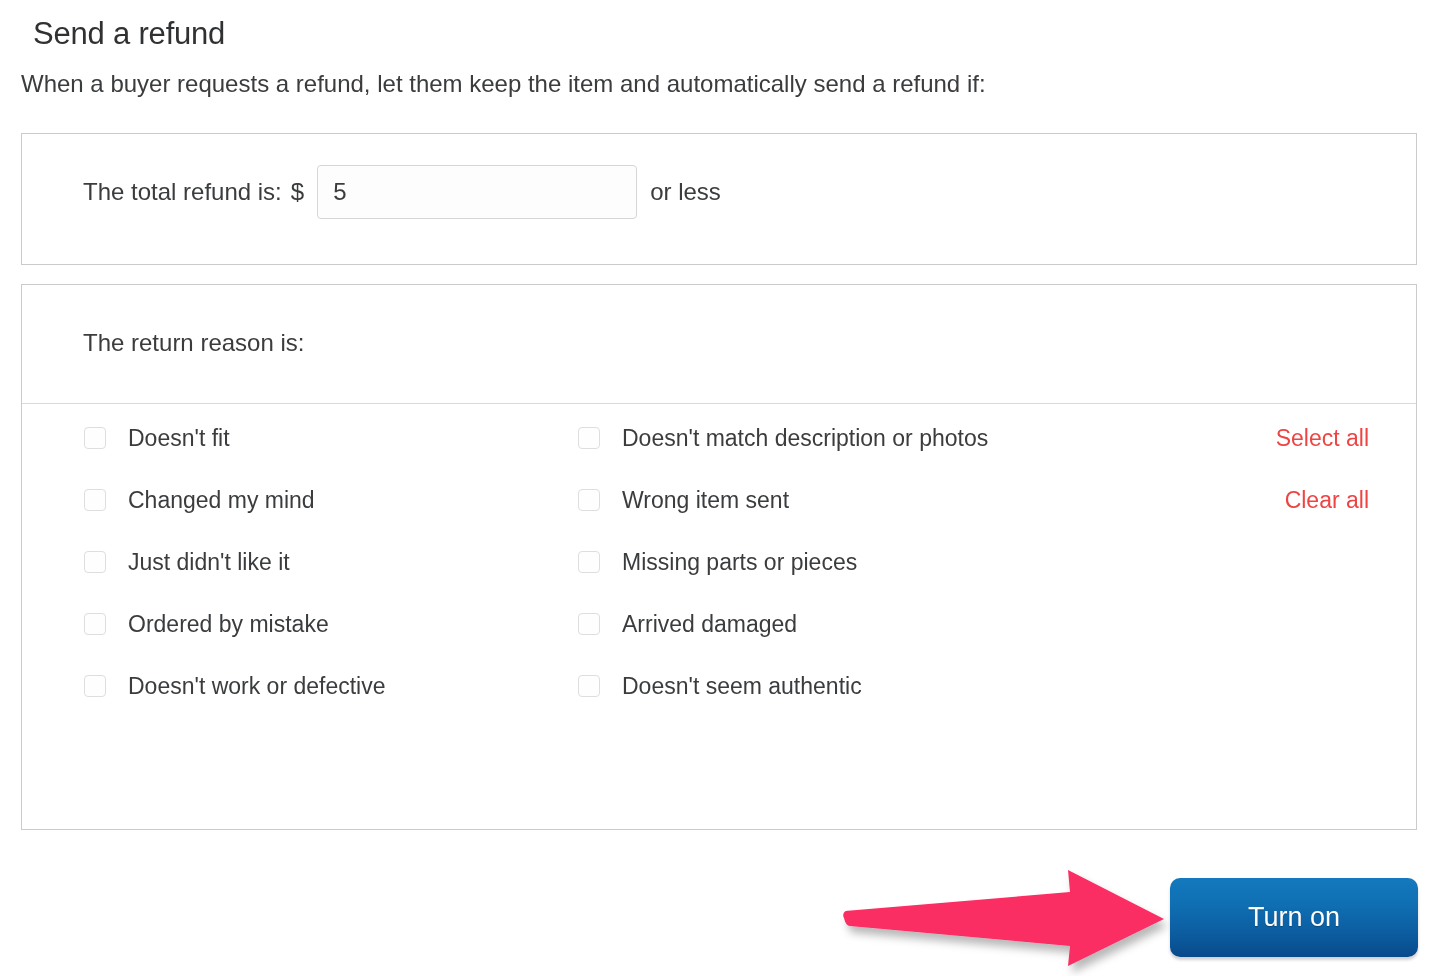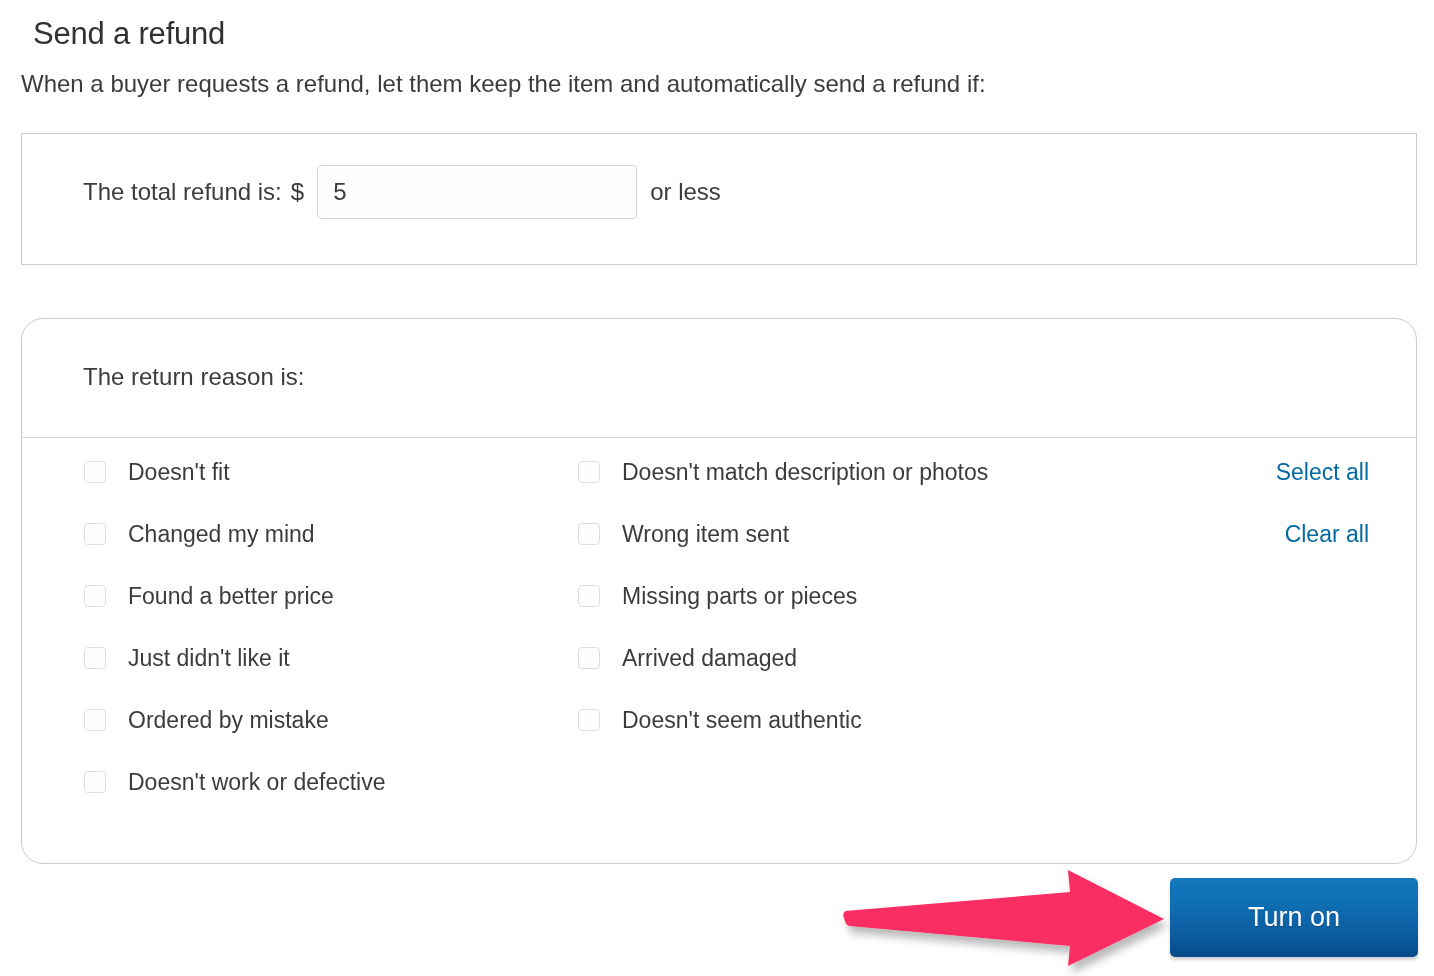--- a/index.html
+++ b/index.html
@@ -55,23 +55,22 @@
     width: 1396px;
     box-sizing: border-box;
     border: 1px solid #c9cbcd;
     background: #ffffff;
   }
   .panel-amount {
     top: 133px;
     height: 132px;
   }
   .panel-reasons {
-    top: 318px;
+    top: 284px;
     height: 546px;
-    border-radius: 22px;
   }
 
   
   .amount-row {
     position: absolute;
     left: 61px;
     top: 30px;
     display: flex;
     align-items: center;
     height: 56px;
@@ -181,36 +180,36 @@
   .bulk-actions {
     position: absolute;
     right: 47px;
     top: 18px;
     width: 200px;
     text-align: right;
   }
   .bulk-link {
     display: block;
     font-size: 23px;
-    color: #0369a1;
+    color: #ef4444;
     text-decoration: none;
     line-height: 30px;
     cursor: pointer;
   }
   .bulk-link.first { margin-bottom: 32px; }
 
   
   .turn-on-button {
     position: absolute;
     left: 1170px;
     top: 878px;
     width: 248px;
     height: 79px;
     border: none;
-    border-radius: 5px;
+    border-radius: 10px;
     background: linear-gradient(to bottom, #1479bd 0%, #1070b4 30%, #0c5ea1 68%, #084a8b 100%);
     box-shadow: 0 3px 3px rgba(0,0,0,0.18);
     color: #ffffff;
     font-family: "Liberation Sans", sans-serif;
     font-size: 27px;
     font-weight: 400;
     cursor: pointer;
     text-shadow: 0 1px 1px rgba(0,0,0,0.25);
     padding: 0;
   }
@@ -253,24 +252,20 @@
         <label class="reason-item">
           <span class="cbox"></span>
           <span class="reason-label">Doesn't fit</span>
         </label>
         <label class="reason-item">
           <span class="cbox"></span>
           <span class="reason-label">Changed my mind</span>
         </label>
         <label class="reason-item">
           <span class="cbox"></span>
-          <span class="reason-label">Found a better price</span>
-        </label>
-        <label class="reason-item">
-          <span class="cbox"></span>
           <span class="reason-label">Just didn't like it</span>
         </label>
         <label class="reason-item">
           <span class="cbox"></span>
           <span class="reason-label">Ordered by mistake</span>
         </label>
         <label class="reason-item">
           <span class="cbox"></span>
           <span class="reason-label">Doesn't work or defective</span>
         </label>

